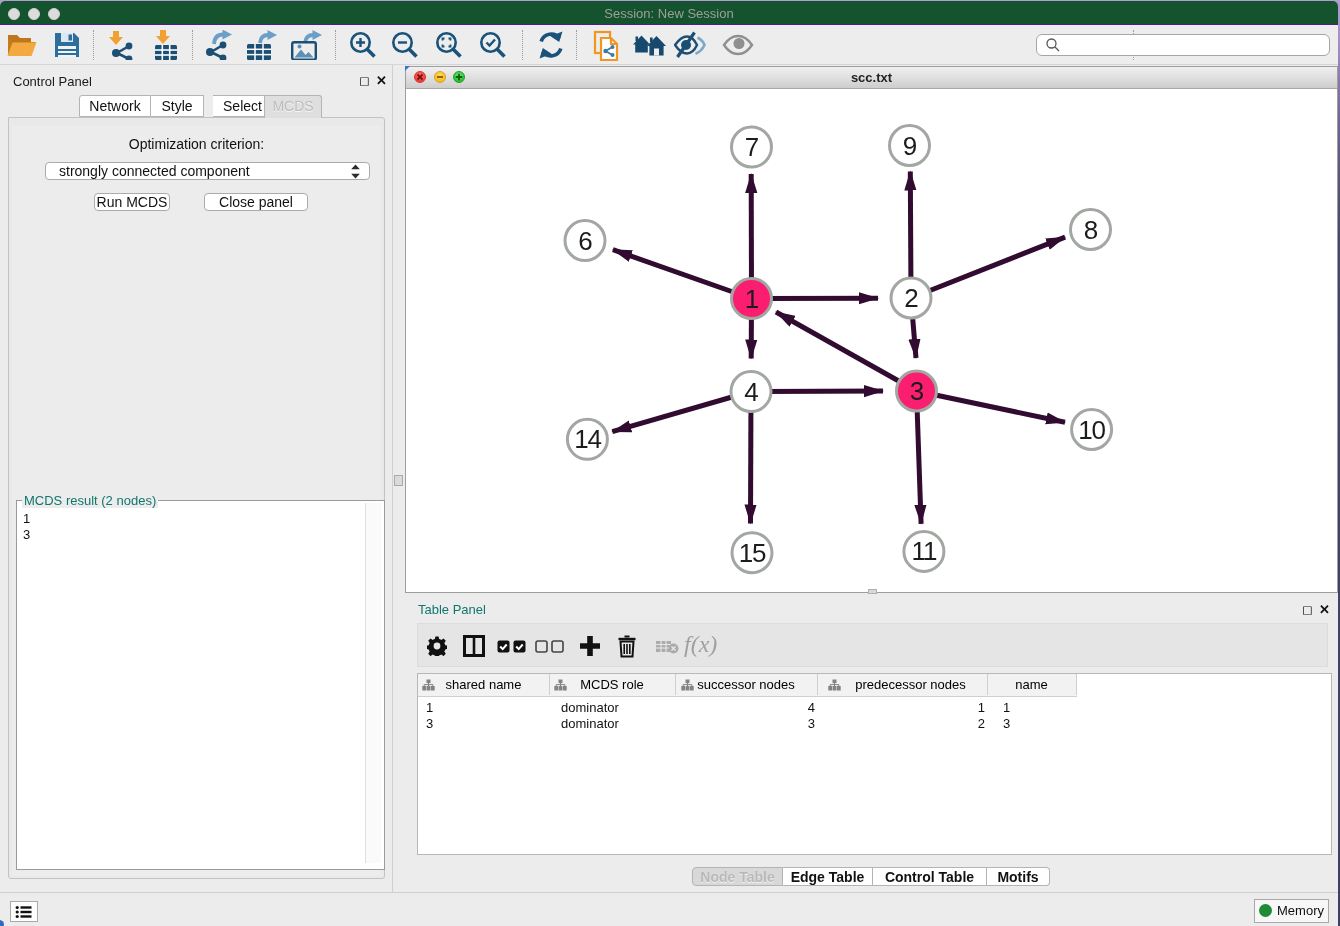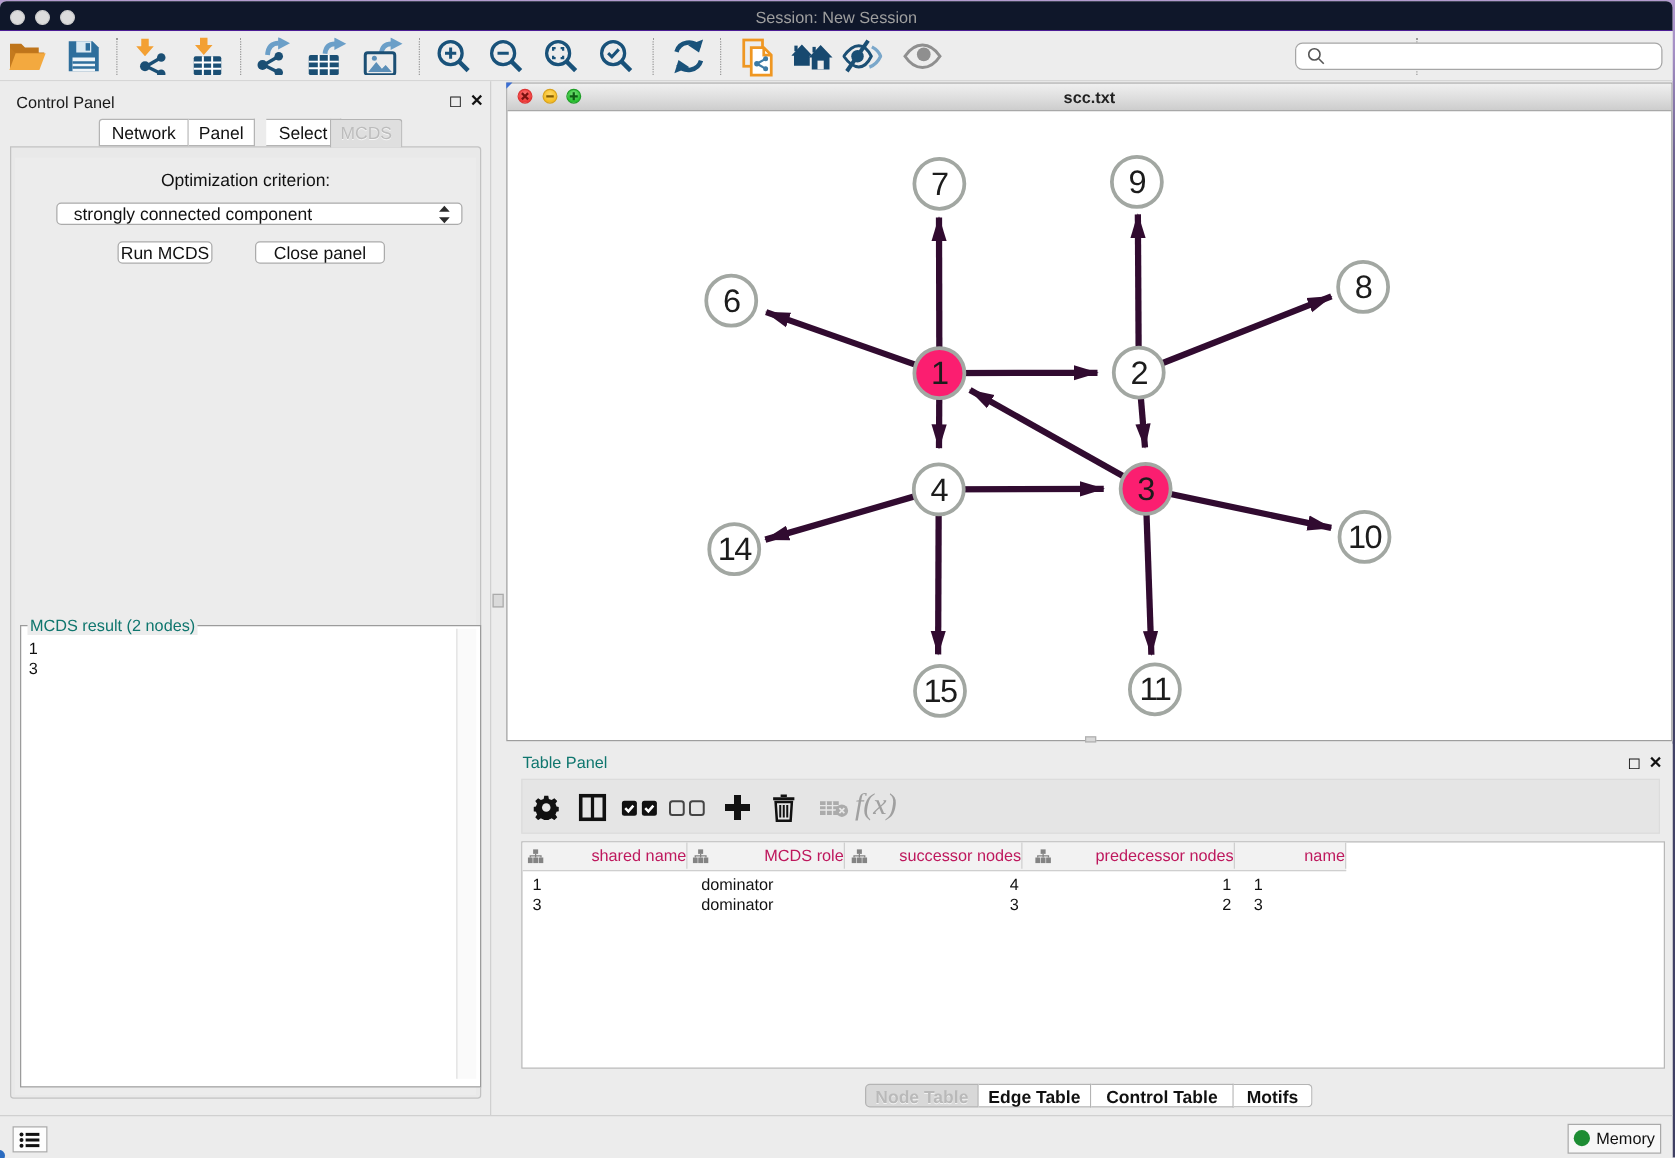--- a/index.html
+++ b/index.html
@@ -2,22 +2,22 @@
 <html><head>
 <meta charset="utf-8">
 <style>
   html,body{margin:0;padding:0;}
   body{width:1340px;height:926px;overflow:hidden;font-family:"Liberation Sans",sans-serif;}
   #desktop{position:absolute;left:0;top:0;width:1340px;height:926px;
     background:linear-gradient(180deg,#b39ccf 0px,#a58fc5 40px,#6f6492 120px,#46466b 240px,#3f3f63 926px);}
   #app{position:absolute;left:0;top:1px;width:1338px;height:925px;background:#ececec;
     border-radius:5px 5px 0 0;}
   
-  #titlebar{position:absolute;left:0;top:0;width:1338px;height:23px;background:#0f172a;
-    border-bottom:1px solid #4c1d95;border-radius:5px 5px 0 0;}
+  #titlebar{position:absolute;left:0;top:0;width:1338px;height:23px;background:#14532d;
+    border-bottom:6px solid #4c1d95;border-radius:5px 5px 0 0;}
   .tl{position:absolute;top:7px;width:12px;height:12px;border-radius:50%;background:#dcdcdc;border:1px solid #cfcfcf;box-sizing:border-box;}
   #apptitle{position:absolute;top:5px;left:0;width:100%;text-align:center;font-size:13px;color:#9f9f9f;}
   
   #toolbar{position:absolute;left:0;top:24px;width:1338px;height:39px;background:#ededed;border-bottom:1px solid #d6d6d6;}
   .tsep{position:absolute;top:5px;height:30px;width:0px;border-left:1px dotted #9a9a9a;}
   .ticon{position:absolute;top:5px;}
   #searchbox{position:absolute;left:1036px;top:9px;width:292px;height:20px;background:#fff;
     border:1px solid #a6a6a6;border-radius:6px;}
   
   #cpanel{position:absolute;left:0;top:64px;width:392px;height:827px;background:#ececec;}
@@ -48,21 +48,21 @@
     background:linear-gradient(180deg,#f0f0f0,#dcdcdc 60%,#cdcdcd);border-bottom:1px solid #a8a8a8;}
   #nw-title .t{position:absolute;top:3px;width:100%;text-align:center;font-size:13px;font-weight:bold;color:#222;}
   .mtl{position:absolute;top:4px;width:12px;height:12px;border-radius:50%;box-sizing:border-box;}
   #graph{position:absolute;left:0;top:22px;}
   
   #tpanel{position:absolute;left:405px;top:594px;width:933px;height:297px;background:#ececec;}
   #tp-title{position:absolute;left:13px;top:7px;font-size:13px;color:#0f766e;}
   #tp-toolbar{position:absolute;left:12px;top:28px;width:909px;height:42px;background:#e5e5e5;border:1px solid #dcdcdc;}
   #ttable{position:absolute;left:12px;top:78px;width:915px;height:182px;background:#fff;border:1px solid #b8b8b8;box-sizing:border-box;}
   #thead{position:absolute;left:0;top:0;width:659px;height:22px;background:#f2f2f2;border-bottom:1px solid #cfcfcf;}
-  .th{position:absolute;top:0;height:21px;border-right:1px solid #cfcfcf;font-size:13px;color:#be185d;text-align:right;line-height:21px;}
+  .th{position:absolute;top:0;height:21px;border-right:1px solid #cfcfcf;font-size:13px;color:#000000;text-align:center;line-height:21px;}
   .sorticon{position:absolute;top:5px;}
   .td{position:absolute;font-size:13px;color:#111;}
   #tabsrow{position:absolute;left:0px;top:264px;width:933px;height:30px;}
   .btab{position:absolute;top:8px;height:19px;box-sizing:border-box;border:1px solid #b4b4b4;background:#fff;
     font-size:14px;font-weight:bold;color:#111;text-align:center;line-height:18px;}
   
   #statusbar{position:absolute;left:0;top:891px;width:1338px;height:35px;background:#ececec;border-top:1px solid #d0d0d0;}
   #listbtn{position:absolute;left:10px;top:8px;width:28px;height:21px;background:#fdfdfd;border:1px solid #a9a9a9;box-sizing:border-box;}
   #membtn{position:absolute;left:1254px;top:6px;width:75px;height:24px;background:#f7f7f7;border:1px solid #a9a9a9;box-sizing:border-box;
     font-size:13px;color:#111;text-align:center;line-height:22px;}
@@ -229,21 +229,21 @@
         <line x1="10" y1="10" x2="14" y2="14" stroke="#555" stroke-width="1.3"></line>
       </svg>
     </div>
   </div>
 
   <div id="cpanel">
     <div id="cpanel-title">Control Panel</div>
     <div class="winbtn" style="left:359px;top:8px;">◻</div>
     <div class="winbtn" style="left:376px;top:8px;font-weight:bold;">✕</div>
     <div class="tab" style="left:79px;width:72px;border-radius:3px 0 0 0;text-align:center;">Network</div>
-    <div class="tab" style="left:151px;width:53px;border-left:none;">Panel</div>
+    <div class="tab" style="left:151px;width:53px;border-left:none;">Style</div>
     <div class="tab" style="left:213px;width:60px;border-left:none;">Select</div>
     <div class="tab" id="tab-mcds" style="left:264px;width:58px;height:23px;border-bottom:none;border-radius:0 3px 0 0;background:#dfdfdf;color:#bcbcbc;text-shadow:0 1px 0 #f6f6f6;z-index:3;">MCDS</div>
     <div id="cp-content">
       <div id="cp-inner">
         <div id="optlabel">Optimization criterion:</div>
         <div id="dropdown">strongly connected component
           <svg width="13" height="17" style="position:absolute;right:7px;top:0px" viewBox="0 0 13 17">
             <path d="M2.2 6.3 L6.5 1.5 L10.8 6.3 Z" fill="#2b2b2b"></path>
             <path d="M2.2 10.7 L6.5 15.5 L10.8 10.7 Z" fill="#2b2b2b"></path>
           </svg>

